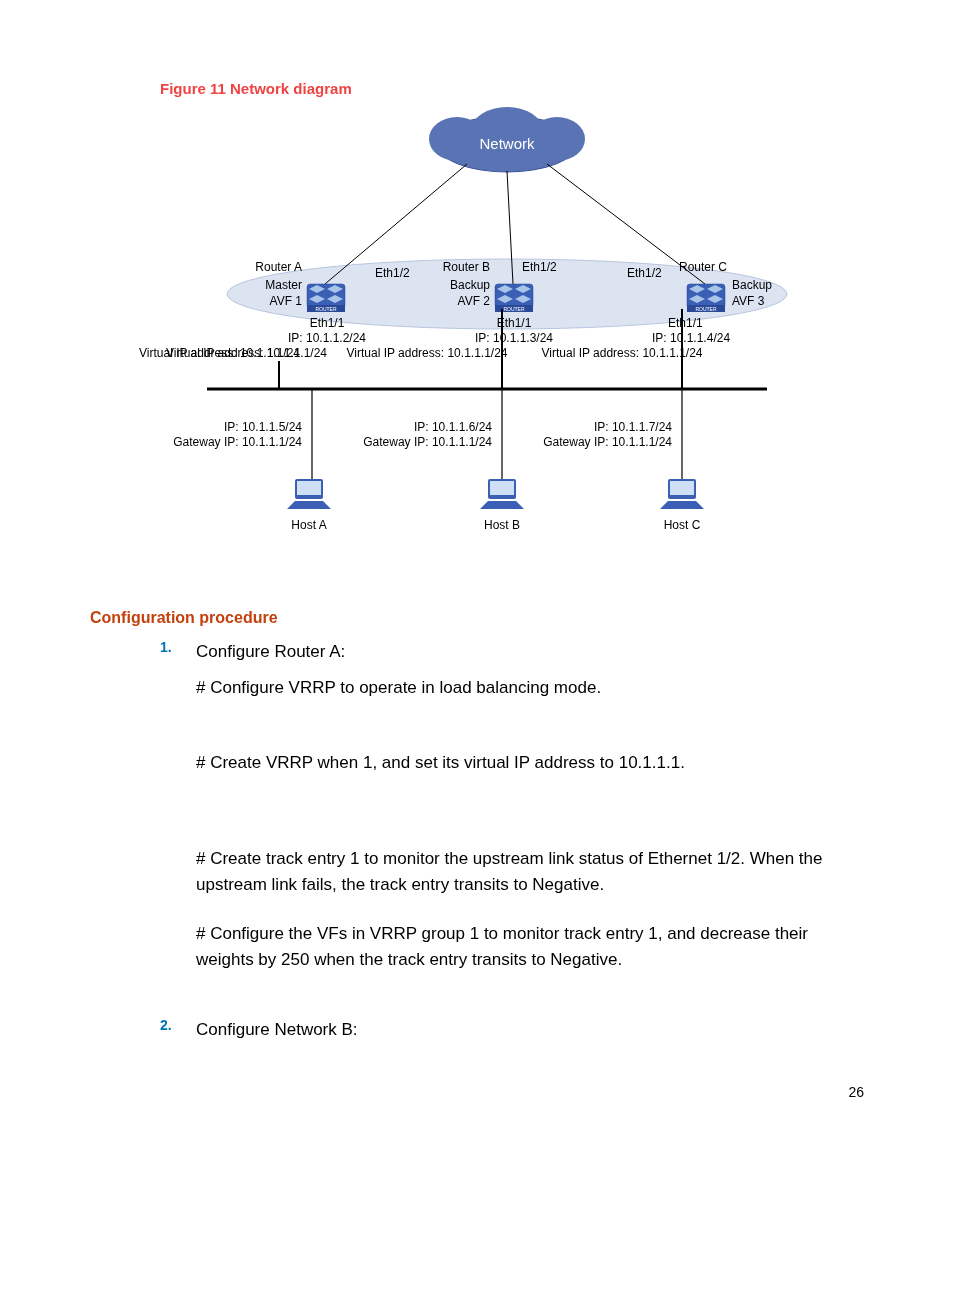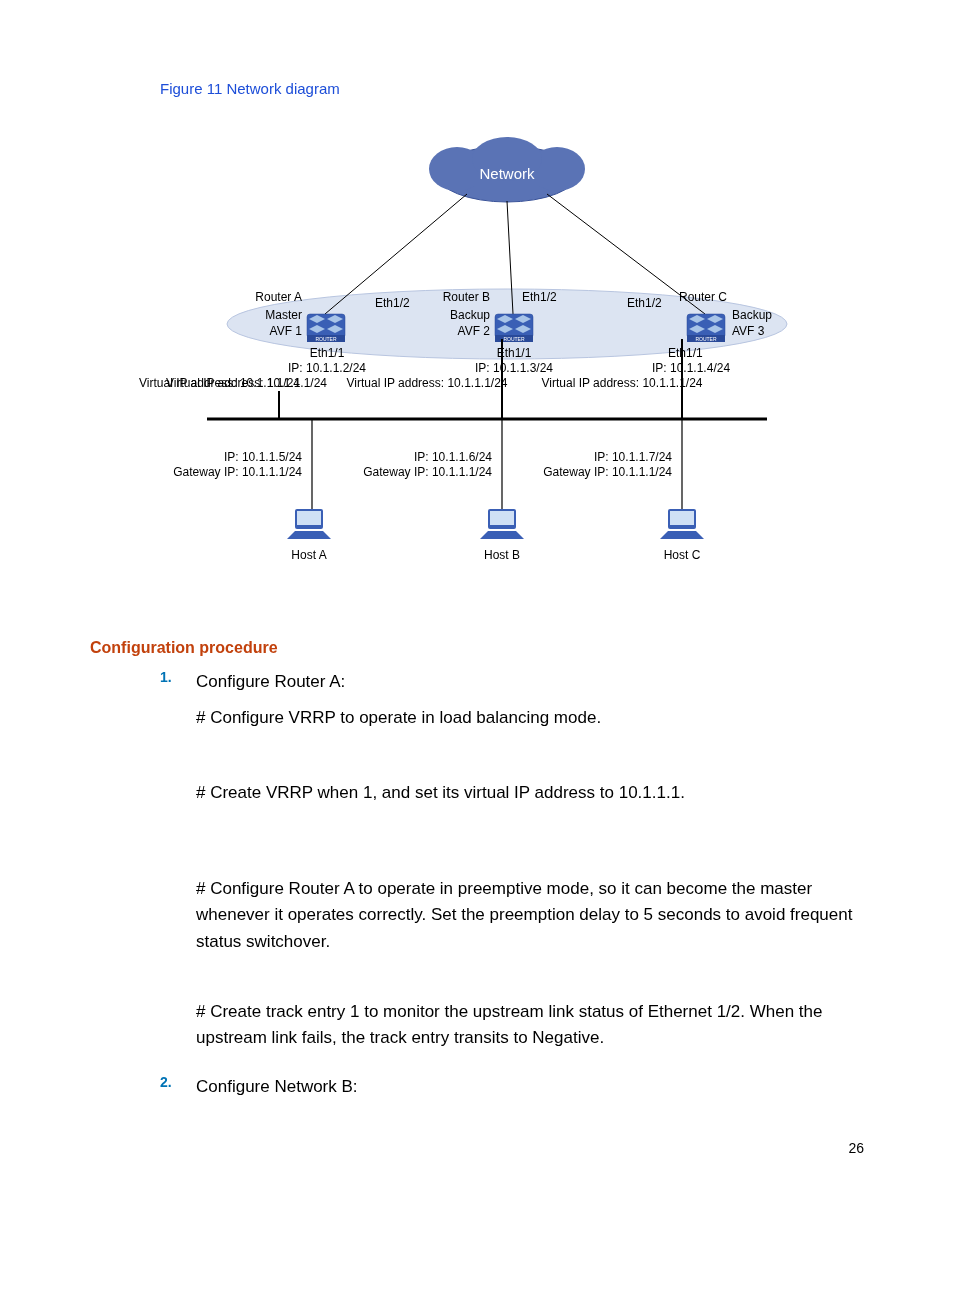--- a/index.html
+++ b/index.html
@@ -6,25 +6,25 @@
     font-family: Arial, Helvetica, sans-serif;
     font-size: 14px;
     color: #000;
     margin: 0;
     padding: 80px 90px 40px 90px;
     width: 954px;
     box-sizing: border-box;
     background: #fff;
   }
   .figure-title {
-    color: #1d4ed8;
-    font-weight: normal;
+    color: #ef4444;
+    font-weight: bold;
     font-size: 15px;
     margin-left: 70px;
-    margin-bottom: 32px;
+    margin-bottom: 2px;
   }
   .diagram-wrap {
     width: 700px;
     margin: 0 auto 30px auto;
     position: relative;
   }
   svg { display: block; }
   .section-heading {
     color: #c2410c;
     font-weight: bold;
@@ -175,22 +175,22 @@
 </div>
 
 <div class="section-heading">Configuration procedure</div>
 
 <ol class="num-list">
   <li>
     <span class="num">1.</span>
     <p class="step-line first">Configure Router A:</p>
     <p class="step-line" style="margin-bottom:48px"># Configure VRRP to operate in load balancing mode.</p>
     <p class="step-line" style="margin-bottom:70px"># Create VRRP when 1, and set its virtual IP address to 10.1.1.1.</p>
-    <p class="step-line" style="margin-bottom:44px"># Configure Router A to operate in preemptive mode, so it can become the master whenever it operates correctly. Set the preemption delay to 5 seconds to avoid frequent status switchover.</p>
     <p class="step-line"># Create track entry 1 to monitor the upstream link status of Ethernet 1/2. When the upstream link fails, the track entry transits to Negative.</p>
+    <p class="step-line" style="margin-bottom:44px"># Configure the VFs in VRRP group 1 to monitor track entry 1, and decrease their weights by 250 when the track entry transits to Negative.</p>
   </li>
   <li>
     <span class="num">2.</span>
     <p class="step-line first">Configure Network B:</p>
   </li>
 </ol>
 
 <div class="page-num">26</div>
 
 </body></html>

